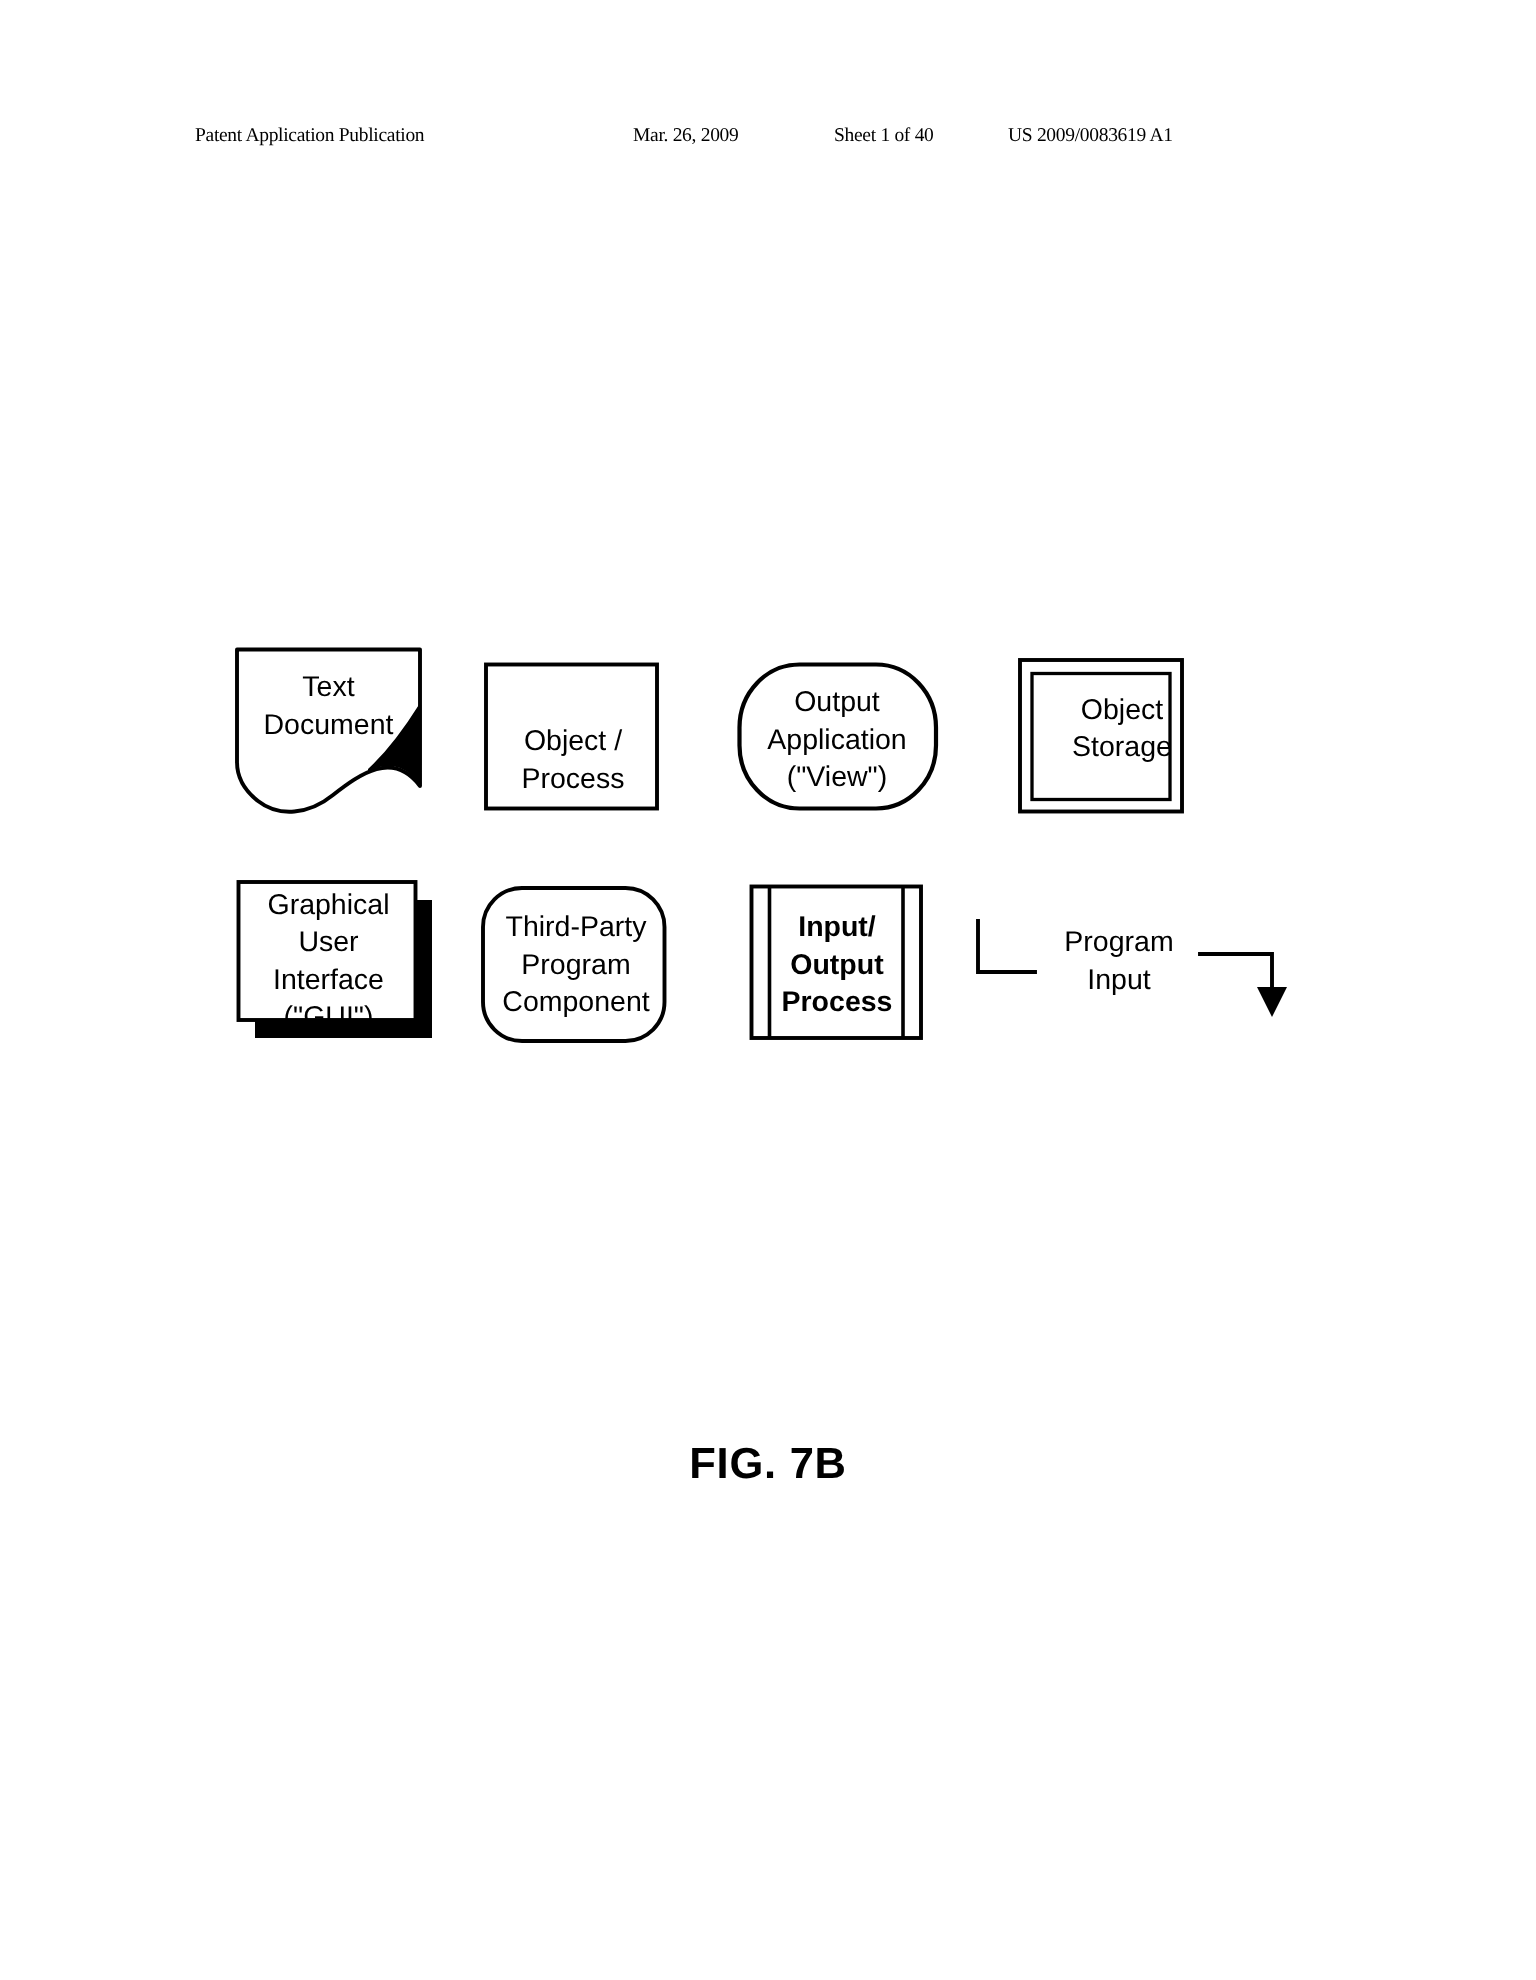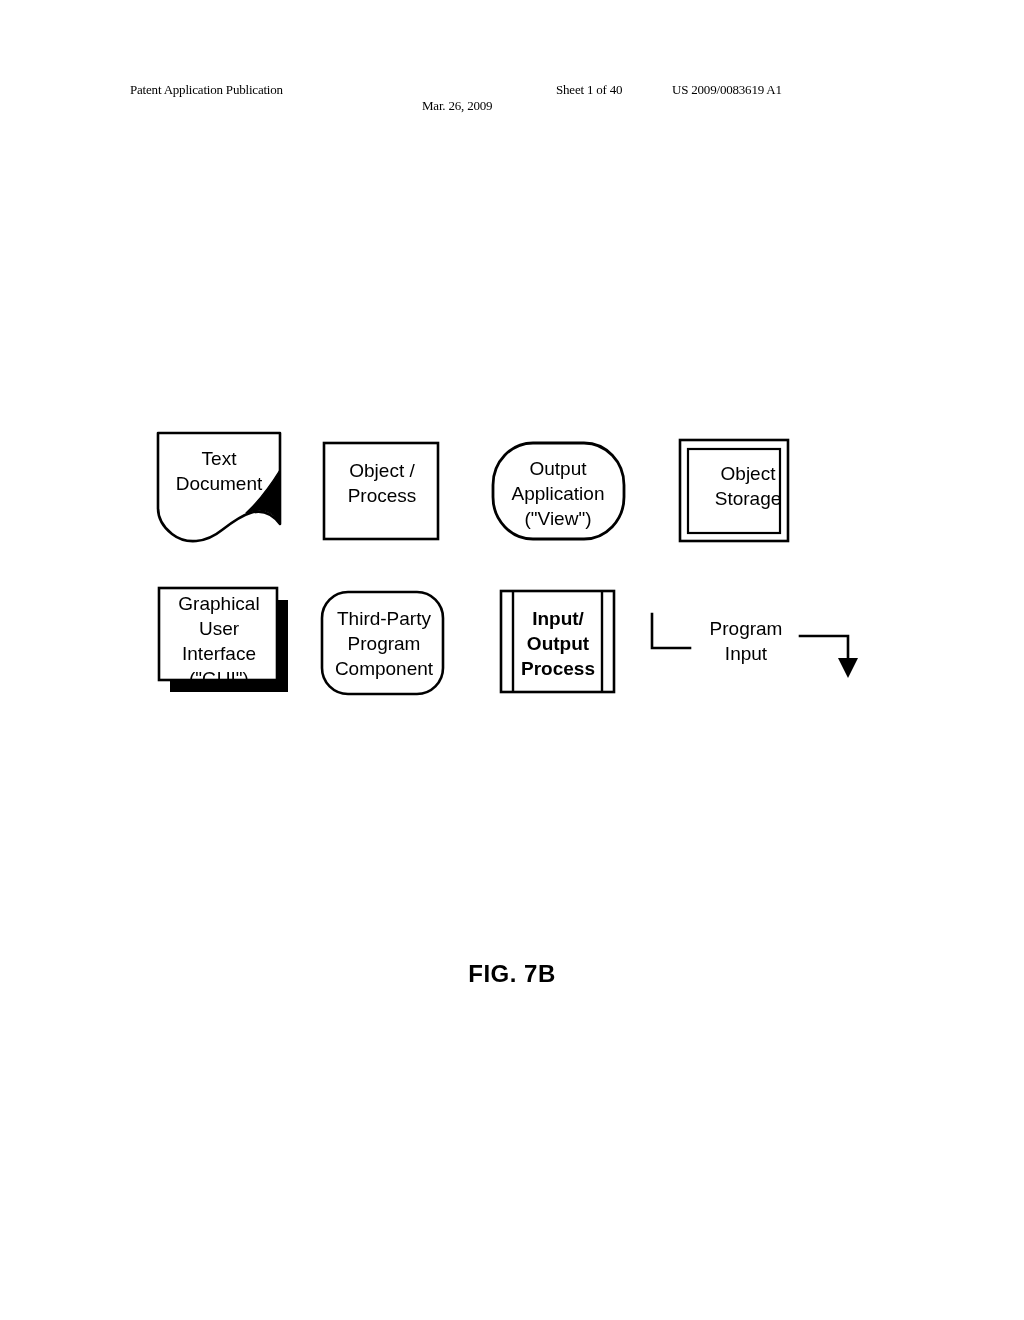--- a/index.html
+++ b/index.html
@@ -32,21 +32,20 @@
   }
   .page-header .hdr-pub {
     position: absolute;
     left: 130px;
     top: 0;
   }
   .page-header .hdr-date {
     position: absolute;
     left: 422px;
     top: 0;
-    margin-top: 16px;
   }
   .page-header .hdr-sheet {
     position: absolute;
     left: 556px;
     top: 0;
   }
   .page-header .hdr-pubnum {
     position: absolute;
     left: 672px;
     top: 0;
@@ -70,39 +69,39 @@
     line-height: 25px;
     color: #000000;
     white-space: pre-line;
     display: flex;
     align-items: center;
     justify-content: center;
     pointer-events: none;
   }
 
   .lbl-text-document   { left: 160px; top: 440px; width: 118px; height: 62px; }
-  .lbl-object-process  { left: 323px; top: 452px; width: 118px; height: 62px; }
+  .lbl-object-process  { left: 323px; top: 476px; width: 118px; height: 62px; }
   .lbl-output-app      { left: 494px; top: 450px; width: 128px; height: 86px; }
   .lbl-object-storage  { left: 686px; top: 455px; width: 124px; height: 62px; }
 
   .lbl-gui             { left: 160px; top: 585px; width: 118px; height: 112px; }
   .lbl-third-party     { left: 320px; top: 600px; width: 128px; height: 86px; }
   .lbl-io-process      { left: 510px; top: 600px; width: 96px; height: 86px; font-weight: bold; }
   .lbl-program-flow    { left: 694px; top: 615px; width: 104px; height: 52px; }
 
   
   .fig-caption {
     position: absolute;
     left: 0;
     top: 960px;
     width: 1024px;
     text-align: center;
     font-family: "Liberation Sans", sans-serif;
     font-weight: bold;
-    font-size: 24px;
+    font-size: 29px;
     letter-spacing: 0.5px;
   }
 </style>
 </head>
 <body>
 
 <div class="page-header">
   <span class="hdr-pub">Patent Application Publication</span>
   <span class="hdr-date">Mar. 26, 2009</span>
   <span class="hdr-sheet">Sheet 1 of 40</span>

